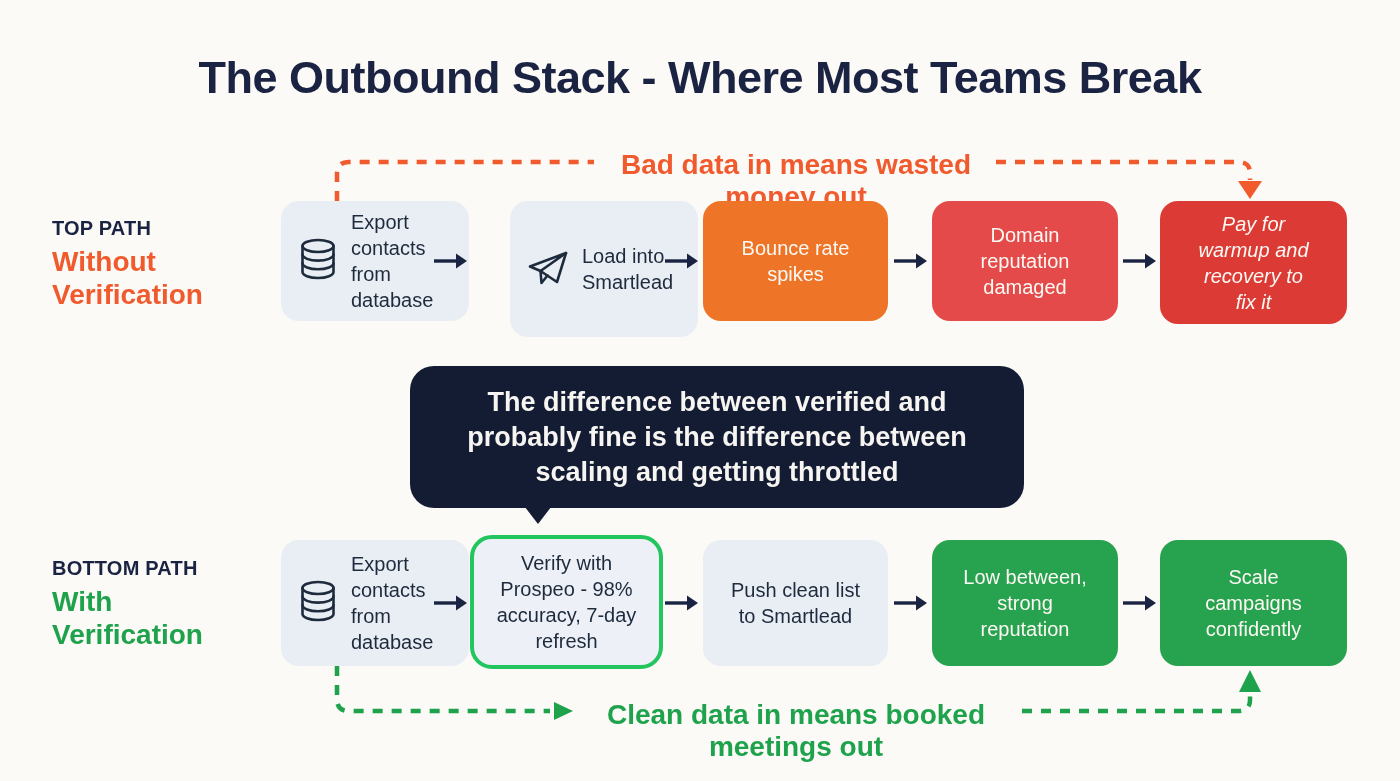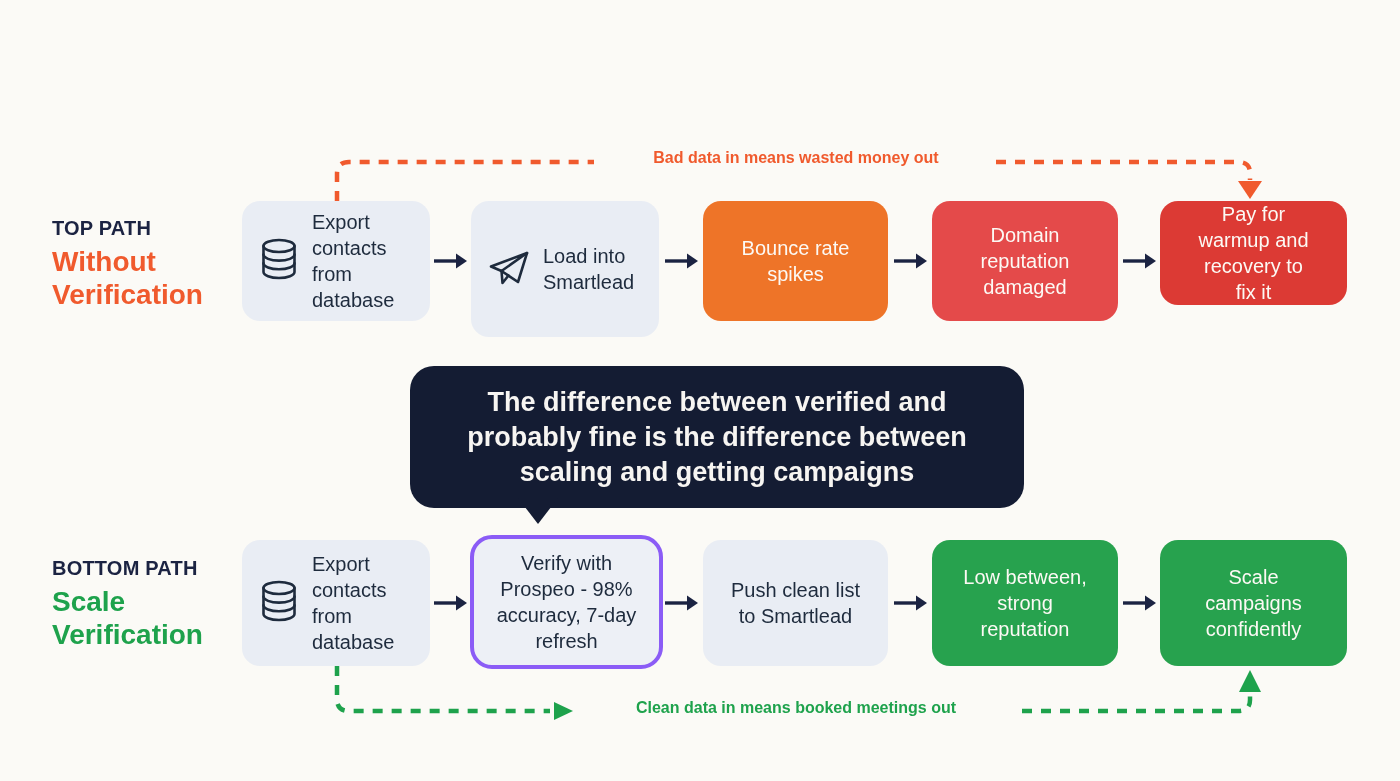--- a/index.html
+++ b/index.html
@@ -39,35 +39,35 @@
     border-radius:18px;
     display:flex;align-items:center;justify-content:center;
     box-sizing:border-box;
     font-size:20px;line-height:26px;
   }
   .box.light{background:#E9EDF4;color:#1E2B3D;}
   .box.orange{background:#EE7428;color:#FCF9F4;}
   .box.red{background:#E44A4A;color:#FCF9F4;}
   .box.red-dark{background:#DC3A34;color:#FCF9F4;}
   .box.green{background:#27A24E;color:#FCF9F4;}
-  .box.icon-box{justify-content:flex-start;gap:12px;padding:0 14px 0 16px;text-align:left;}
+  .box.icon-box{justify-content:flex-start;gap:12px;padding:0 14px 0 16px;text-align:left;margin-left:39px;}
   .box.centered{text-align:center;}
   .box .icon{flex:0 0 auto;display:flex;align-items:center;}
   .box .icon svg{display:block;}
   .box.verify{
     background:#EDF0F6;color:#1E2B3D;
-    border:4px solid #8b5cf6;border-radius:22px;
+    border:4px solid #22c55e;border-radius:22px;
     text-align:center;
   }
   
   .arrow{position:absolute;width:36px;height:20px;}
 
   
   .conn-label{
-    position:absolute;font-size:16px;font-weight:700;text-align:center;
+    position:absolute;font-size:28px;font-weight:700;text-align:center;
   }
   .conn-label.orange-lbl{color:#F05A2D;left:598px;top:149px;width:396px;}
   .conn-label.green-lbl{color:#1EA24C;left:578px;top:699px;width:436px;}
 
   
   .callout{
     position:absolute;left:410px;top:366px;width:614px;height:142px;
     background:#141C33;border-radius:24px;
     display:flex;flex-direction:column;align-items:center;justify-content:center;
     color:#F7F5F2;font-size:27px;font-weight:700;line-height:35px;
@@ -80,20 +80,21 @@
     border-right:20px solid transparent;
     border-top:26px solid #141C33;
   }
   .overlay{position:absolute;left:0;top:0;pointer-events:none;}
 </style>
 </head>
 <body>
 
 <div class="canvas">
 
+  <div class="title">The Outbound Stack - Where Most Teams Break</div>
 
   <svg class="overlay" width="1400" height="781" viewBox="0 0 1400 781">
 
     <path d="M337 201 V174 Q337 162 349 162 H594" fill="none" stroke="#F05A2D" stroke-width="4.5" stroke-dasharray="10 9"></path>
     <path d="M996 162 H1238 Q1250 162 1250 173 V180" fill="none" stroke="#F05A2D" stroke-width="4.5" stroke-dasharray="10 9"></path>
     <polygon points="1238,181 1262,181 1250,199" fill="#F05A2D"></polygon>
 
     <path d="M337 666 V699 Q337 711 349 711 H550" fill="none" stroke="#1EA24C" stroke-width="4.5" stroke-dasharray="10 9"></path>
     <polygon points="554,702 554,720 573,711" fill="#1EA24C"></polygon>
     <path d="M1022 711 H1238 Q1250 711 1250 700 V694" fill="none" stroke="#1EA24C" stroke-width="4.5" stroke-dasharray="10 9"></path>
@@ -104,21 +105,21 @@
   <div class="conn-label green-lbl">Clean data in means booked meetings out</div>
 
   <div class="path-label top-pl">
     <div class="kicker">TOP PATH</div>
     <div class="big">Without</div>
     <div class="big">Verification</div>
   </div>
 
   <div class="path-label bottom-pl">
     <div class="kicker">BOTTOM PATH</div>
-    <div class="big">Scale</div>
+    <div class="big">With</div>
     <div class="big">Verification</div>
   </div>
 
   <div class="box light icon-box" style="left:242px;top:201px;width:188px;height:120px;">
     <span class="icon">
       <svg width="42" height="48" viewBox="0 0 42 48" fill="none" stroke="#1E2B3D" stroke-width="2.6" stroke-linecap="round">
         <ellipse cx="21" cy="9" rx="15.5" ry="6"></ellipse>
         <path d="M5.5 9 v26 c0 3.3 6.9 6 15.5 6 s15.5-2.7 15.5-6 V9"></path>
         <path d="M5.5 17.6 c0 3.3 6.9 6 15.5 6 s15.5-2.7 15.5-6"></path>
         <path d="M5.5 26.3 c0 3.3 6.9 6 15.5 6 s15.5-2.7 15.5-6"></path>
@@ -159,28 +160,28 @@
 
   <div class="box red centered" style="left:932px;top:201px;width:186px;height:120px;padding:12px 30px;">
     <span>Domain reputation damaged</span>
   </div>
 
   <svg class="arrow" style="left:1121px;top:251px;" viewBox="0 0 36 20">
     <line x1="2" y1="10" x2="26" y2="10" stroke="#1B2342" stroke-width="3.4"></line>
     <polygon points="24,2.5 35,10 24,17.5" fill="#1B2342"></polygon>
   </svg>
 
-  <div class="box red-dark centered" style="left:1160px;top:201px;width:187px;height:104px;padding:0 36px;">
+  <div class="box red-dark centered" style="left:1160px;top:201px;width:187px;height:123px;padding:0 36px;font-style:italic;">
     <span>Pay for warmup and recovery to fix it</span>
   </div>
 
   <div class="callout">
     <div>The difference between verified and</div>
     <div>probably fine is the difference between</div>
-    <div>scaling and getting campaigns</div>
+    <div>scaling and getting throttled</div>
   </div>
   <div class="callout-tail"></div>
 
   <div class="box light icon-box" style="left:242px;top:540px;width:188px;height:126px;">
     <span class="icon">
       <svg width="42" height="48" viewBox="0 0 42 48" fill="none" stroke="#1E2B3D" stroke-width="2.6" stroke-linecap="round">
         <ellipse cx="21" cy="9" rx="15.5" ry="6"></ellipse>
         <path d="M5.5 9 v26 c0 3.3 6.9 6 15.5 6 s15.5-2.7 15.5-6 V9"></path>
         <path d="M5.5 17.6 c0 3.3 6.9 6 15.5 6 s15.5-2.7 15.5-6"></path>
         <path d="M5.5 26.3 c0 3.3 6.9 6 15.5 6 s15.5-2.7 15.5-6"></path>

